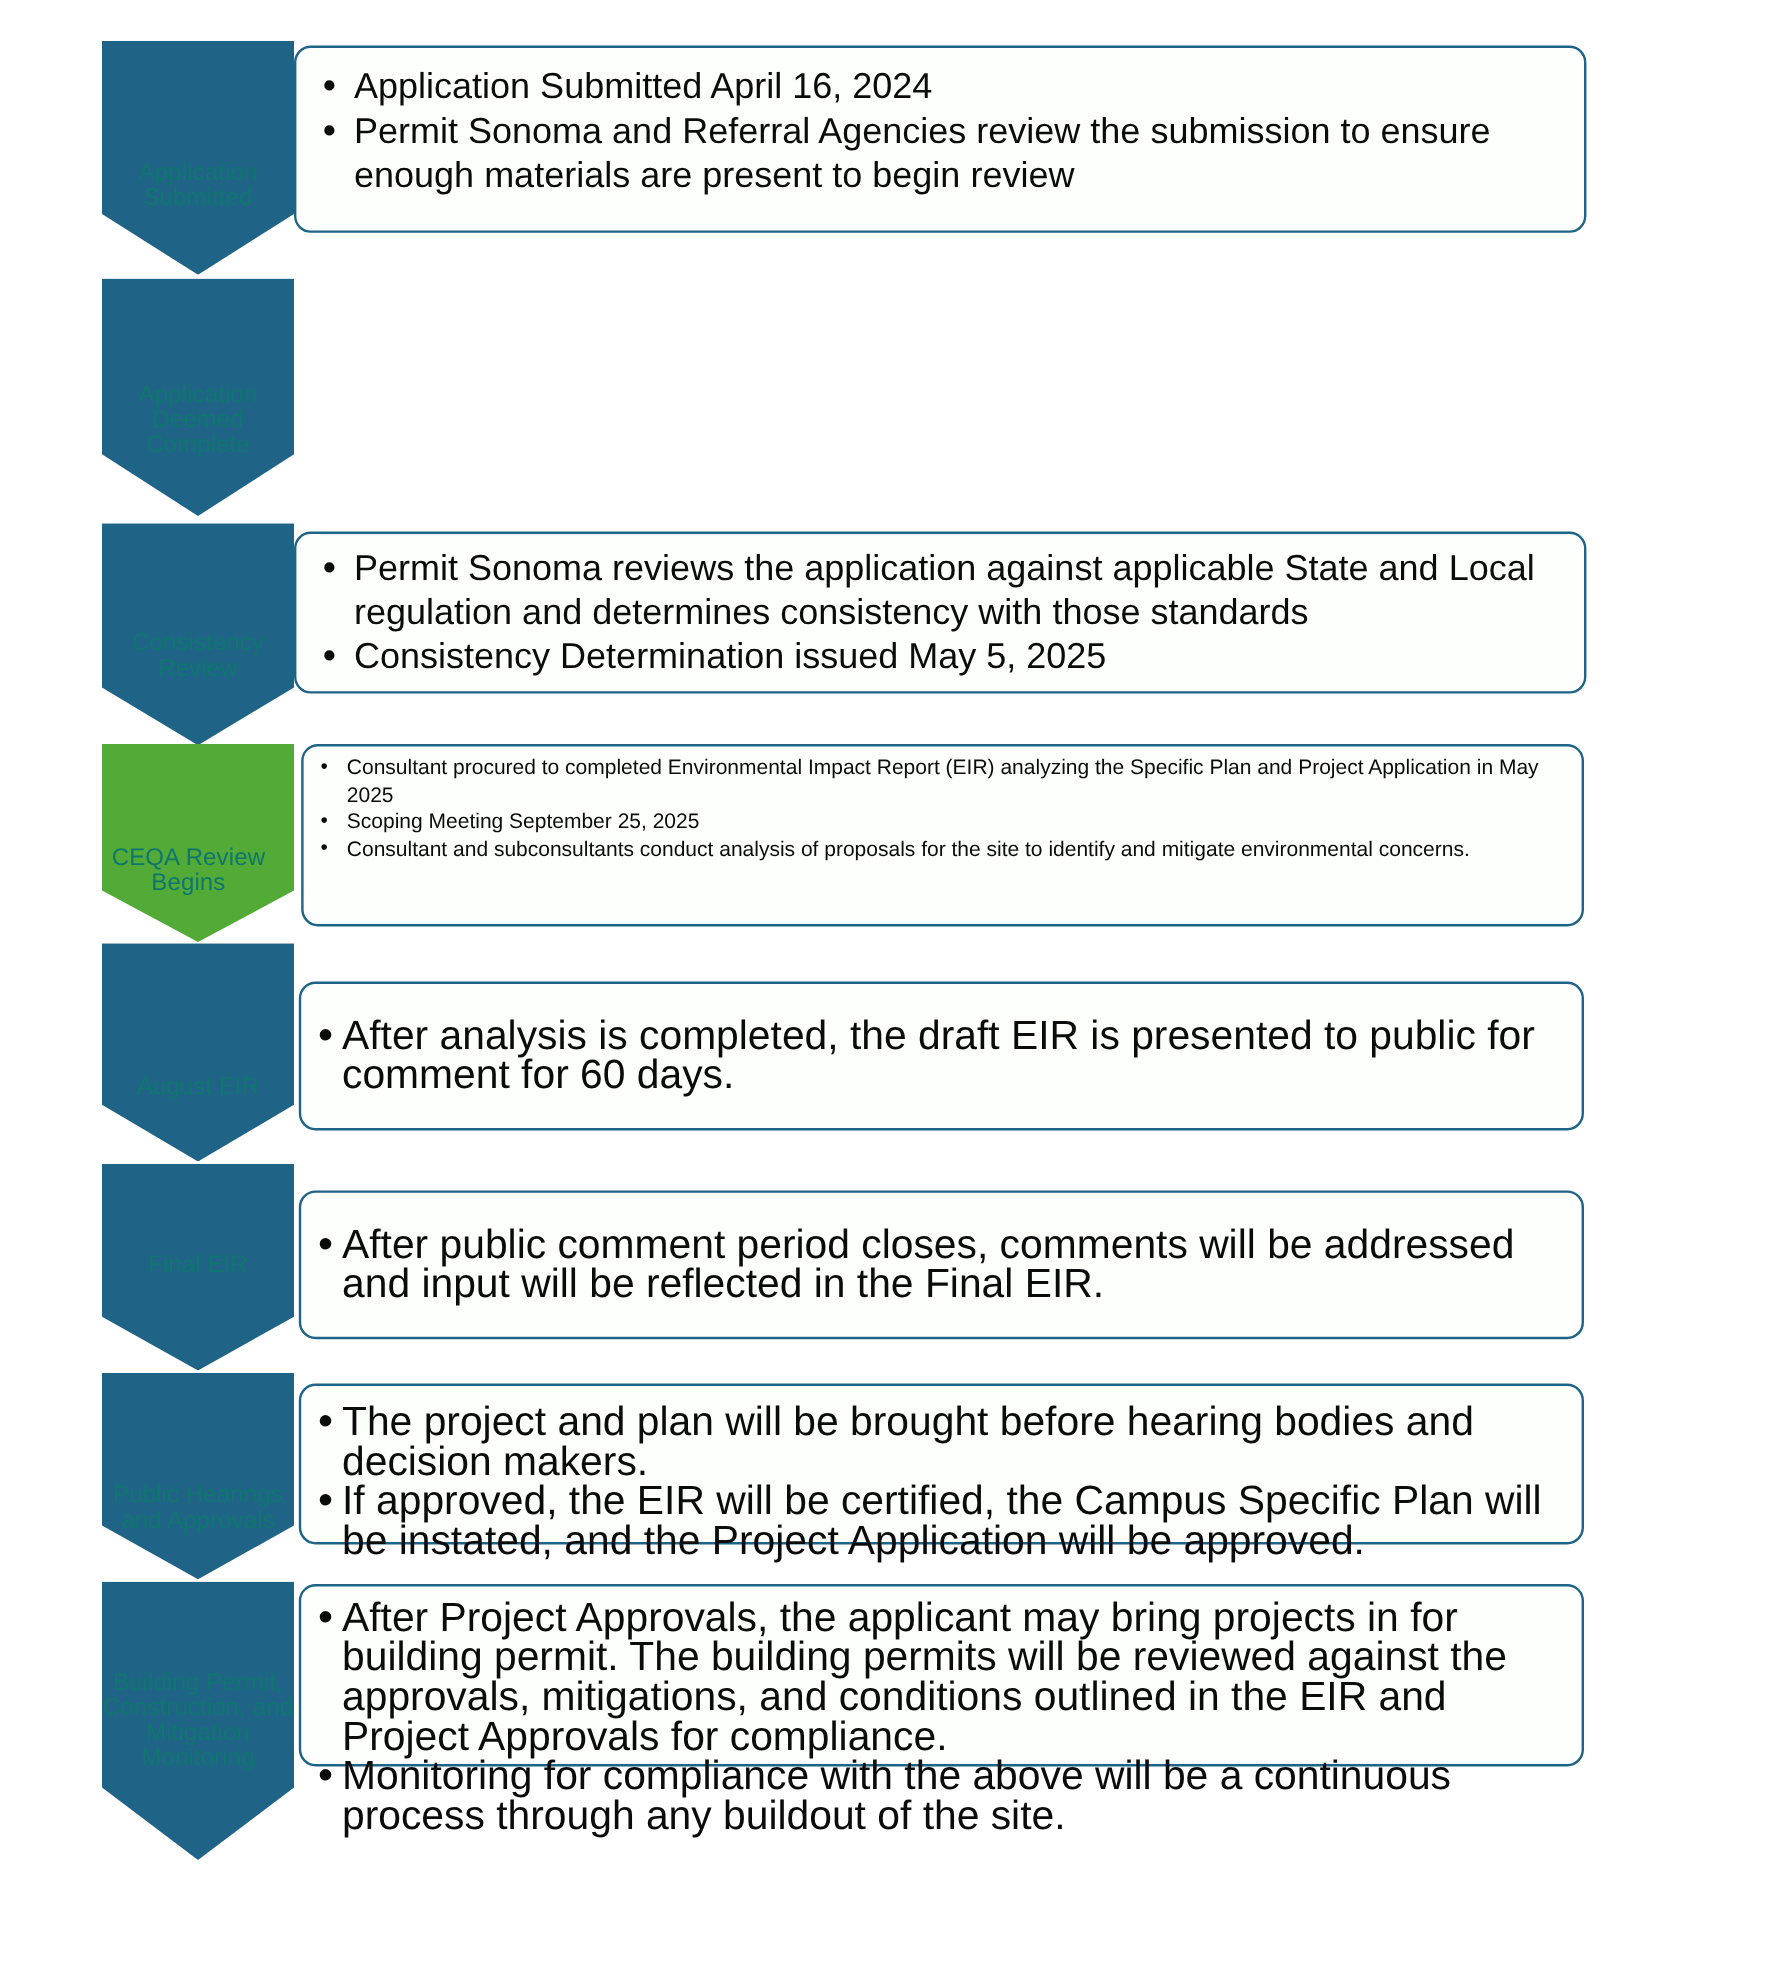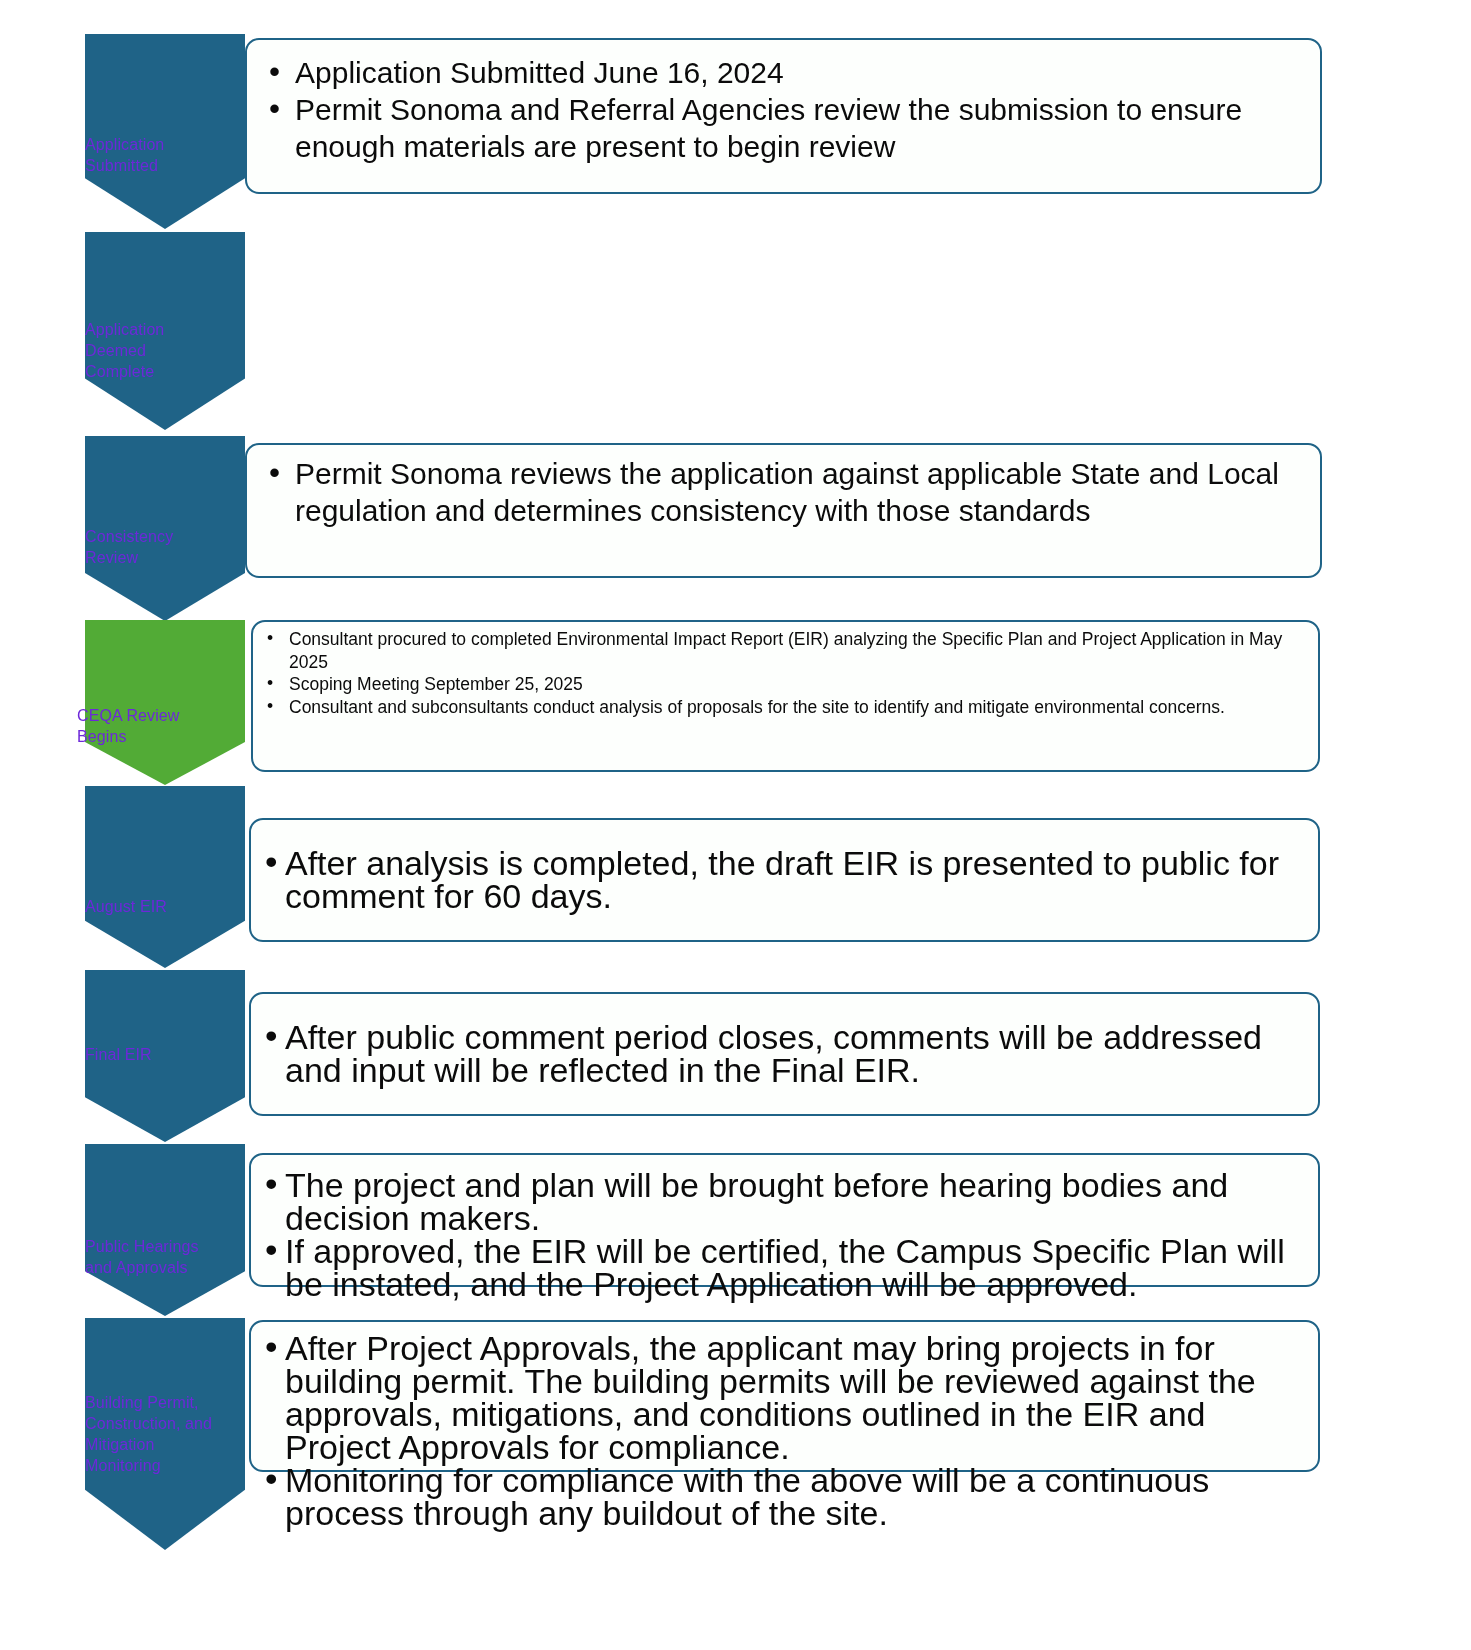--- a/index.html
+++ b/index.html
@@ -29,22 +29,23 @@
     width: 160px;
     box-sizing: border-box;
     -webkit-clip-path: polygon(0 0, 100% 0, 100% 74%, 50% 100%, 0 74%);
     clip-path: polygon(0 0, 100% 0, 100% 74%, 50% 100%, 0 74%);
     display: block;
   }
   .chev-label {
     position: absolute;
     left: 0;
     width: 160px;
-    color: #6d28d9;
-    font-size: 16px;
+    text-align: center;
+    color: #0f766e;
+    font-size: 20px;
     line-height: 21px;
     letter-spacing: 0.1px;
     white-space: pre-line;
   }
 
   
   .card {
     position: absolute;
     box-sizing: border-box;
     background: #fdfffd;
@@ -94,36 +95,37 @@
 </head>
 <body>
 
 <div class="flow">
 
   <div class="chev" style="left:85px; top:34px; height:195px; background:#1f6387;"></div>
   <div class="chev-label" style="left:85px; top:134px;">Application
 Submitted</div>
   <div class="card t-big" style="left:245px; top:38px; width:1077px; height:156px; padding:14px 22px 10px 18px;">
     <ul>
-      <li>Application Submitted June 16, 2024</li>
+      <li>Application Submitted April 16, 2024</li>
       <li>Permit Sonoma and Referral Agencies review the submission to ensure enough materials are present to begin review</li>
     </ul>
   </div>
 
   <div class="chev" style="left:85px; top:232px; height:198px; background:#1f6387;"></div>
   <div class="chev-label" style="left:85px; top:319px;">Application
 Deemed
 Complete</div>
 
   <div class="chev" style="left:85px; top:436px; height:185px; background:#1f6387;"></div>
   <div class="chev-label" style="left:85px; top:526px;">Consistency
 Review</div>
   <div class="card t-big" style="left:245px; top:443px; width:1077px; height:135px; padding:10px 16px 8px 18px;">
     <ul>
       <li>Permit Sonoma reviews the application against applicable State and Local regulation and determines consistency with those standards</li>
+      <li>Consistency Determination issued May 5, 2025</li>
     </ul>
   </div>
 
   <div class="chev" style="left:85px; top:620px; height:165px; background:#52ab36;"></div>
   <div class="chev-label" style="left:77px; top:705px;">CEQA Review
 Begins</div>
   <div class="card t-small" style="left:251px; top:620px; width:1069px; height:152px; padding:6px 14px 4px 6px;">
     <ul>
       <li>Consultant procured to completed Environmental Impact Report (EIR) analyzing the Specific Plan and Project Application in May 2025</li>
       <li>Scoping Meeting September 25, 2025</li>

